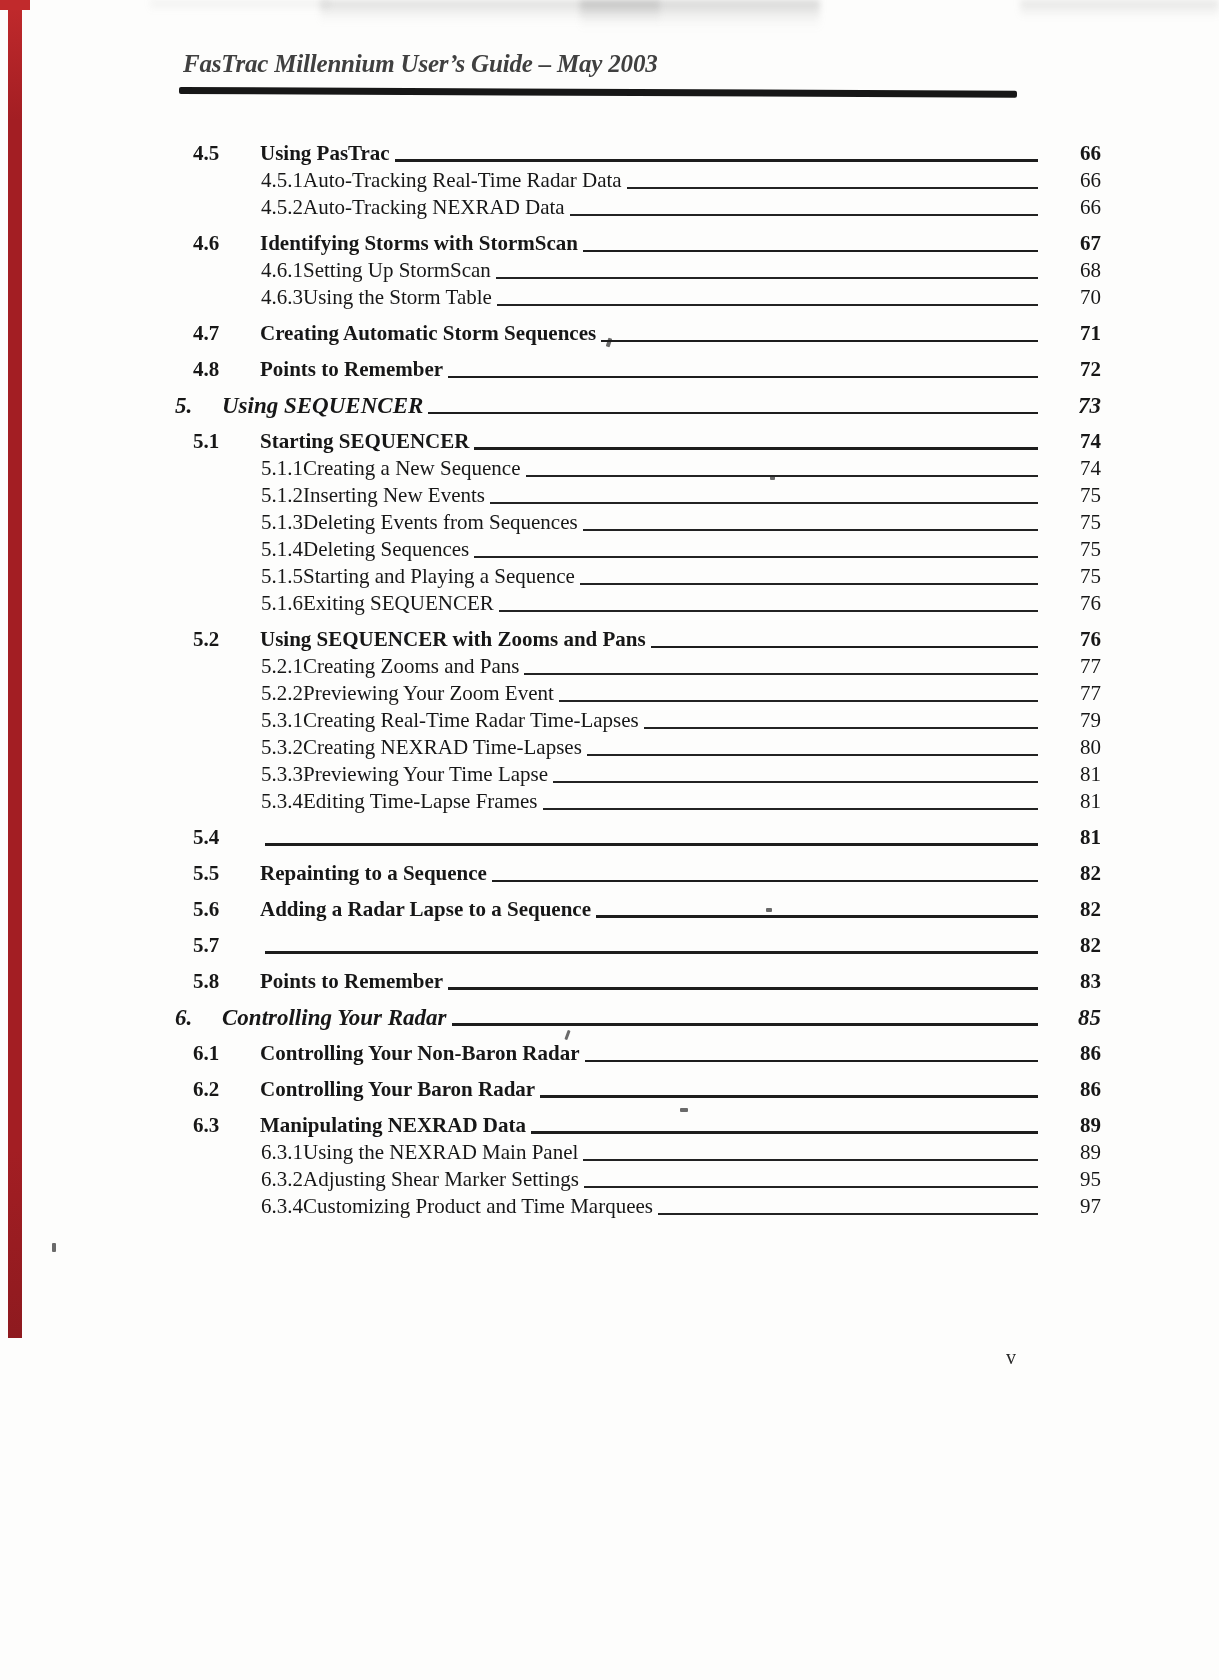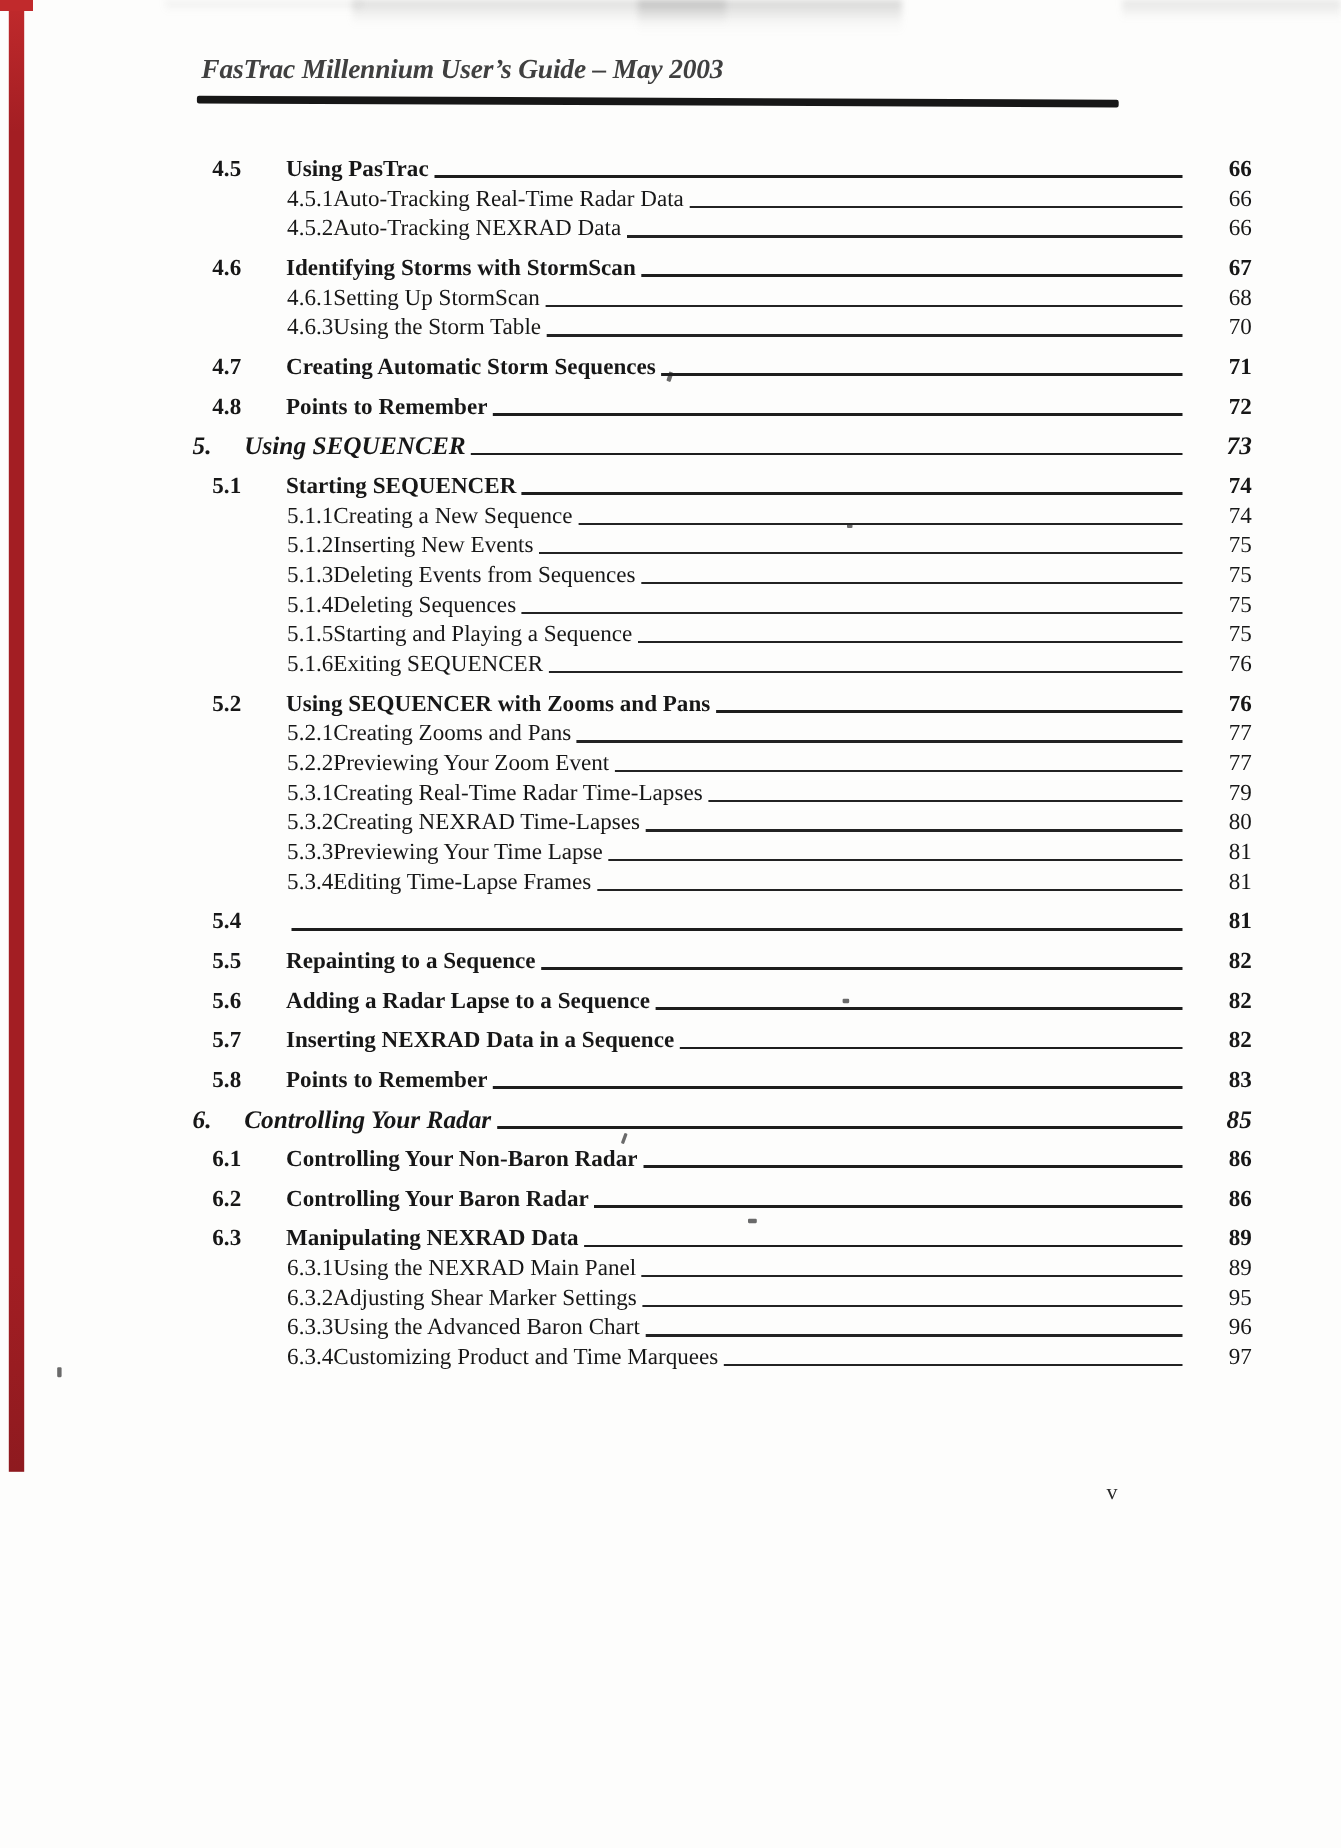--- a/index.html
+++ b/index.html
@@ -41,21 +41,21 @@
   .header-rule {
     position:absolute; left:179px; top:87px; width:838px; height:7px;
     background:#171717; border-radius:2px;
     transform:rotate(0.25deg); transform-origin:left center;
     z-index:3;
   }
 
   
   .toc {
     position:absolute; left:0; top:139px; width:1219px;
-    padding-right:81px; box-sizing:border-box;
+    padding-right:118px; box-sizing:border-box;
     z-index:3;
   }
   .row {
     display:flex; align-items:flex-end;
     height:27px; line-height:25px;
     font-size:21px; white-space:nowrap;
   }
   .row.gap { margin-top:9px;justify-content:flex-end; }
   .row .num { flex:0 0 auto; }
   .row .title { flex:0 0 auto; }
@@ -251,21 +251,20 @@
     <span class="pg">82</span>
   </div>
     <div class="row l2 gap">
     <span class="num">5.6</span>
     <span class="title">Adding a Radar Lapse to a Sequence</span>
     <span class="leader"></span>
     <span class="pg">82</span>
   </div>
     <div class="row l2 gap">
     <span class="num">5.7</span>
-    <span class="title">Inserting NEXRAD Data in a Sequence</span>
     <span class="leader"></span>
     <span class="pg">82</span>
   </div>
     <div class="row l2 gap">
     <span class="num">5.8</span>
     <span class="title">Points to Remember</span>
     <span class="leader"></span>
     <span class="pg">83</span>
   </div>
     <div class="row l1 gap">
@@ -298,26 +297,20 @@
     <span class="leader"></span>
     <span class="pg">89</span>
   </div>
     <div class="row l3">
     <span class="num">6.3.2</span>
     <span class="title">Adjusting Shear Marker Settings</span>
     <span class="leader"></span>
     <span class="pg">95</span>
   </div>
     <div class="row l3">
-    <span class="num">6.3.3</span>
-    <span class="title">Using the Advanced Baron Chart</span>
-    <span class="leader"></span>
-    <span class="pg">96</span>
-  </div>
-    <div class="row l3">
     <span class="num">6.3.4</span>
     <span class="title">Customizing Product and Time Marquees</span>
     <span class="leader"></span>
     <span class="pg">97</span>
   </div>
   </div>
 
 <div class="page-footer">v</div>
 
 </body></html>

